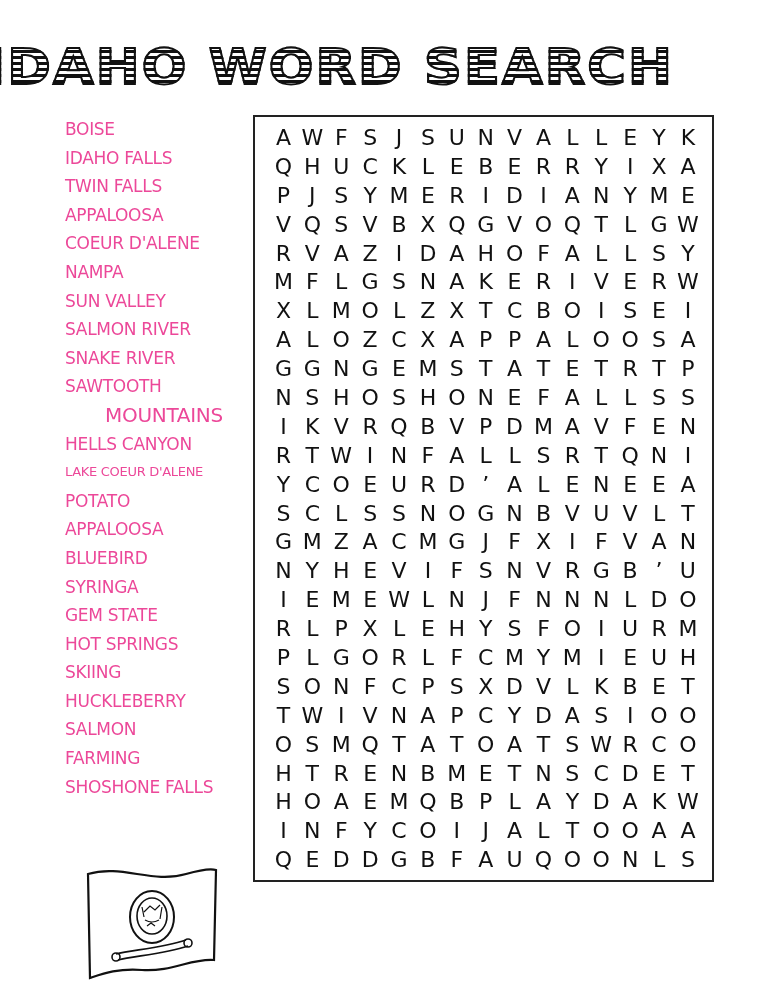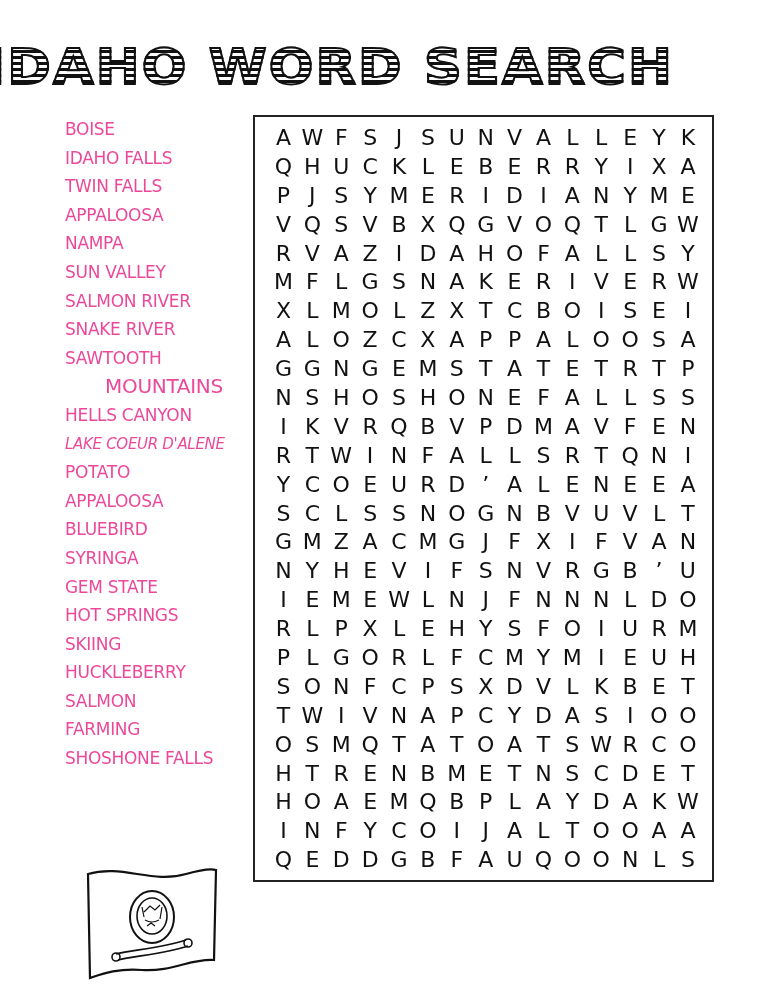--- a/index.html
+++ b/index.html
@@ -10,38 +10,39 @@
     color:#fff;
     -webkit-text-stroke:2px #111;
     background: repeating-linear-gradient(180deg,#111 0 3px,#fff 3px 6px);
     -webkit-background-clip:text; background-clip:text;
     -webkit-text-fill-color:transparent;
     display:inline-block; transform:scaleX(1.05);
   }
   .words { position:absolute; left:65px; top:115px; width:185px; }
   .word { font-size:17px; line-height:28.6px; height:28.6px; white-space:nowrap; letter-spacing:-0.3px; color:#ec4899; font-family:"DejaVu Sans", sans-serif; }
   .word.indent { padding-left:40px; font-size:20px; }
-  .word.small { font-size:15px;font-style:italic; }
+  .word.small { font-size:13px; }
   .grid-box { position:absolute; left:253px; top:115px; width:461px; height:767px; border:2px solid #222; box-sizing:border-box; }
   .grid { position:absolute; left:14px; top:7px; display:grid; grid-template-columns:repeat(15, 28.9px); grid-auto-rows:28.9px; }
   .cell { font-size:22px; text-align:center; line-height:28.9px; color:#111; font-family:"DejaVu Sans", sans-serif; }
   .flag { position:absolute; left:82px; top:862px; width:140px; height:125px; }
 </style>
 </head>
 <body>
 
 <div class="title">
   <span>IDAHO WORD SEARCH</span>
 </div>
 
 <div class="words" id="words">
     <div class="word">BOISE</div>
     <div class="word">IDAHO FALLS</div>
     <div class="word">TWIN FALLS</div>
     <div class="word">APPALOOSA</div>
+    <div class="word">COEUR D'ALENE</div>
     <div class="word">NAMPA</div>
     <div class="word">SUN VALLEY</div>
     <div class="word">SALMON RIVER</div>
     <div class="word">SNAKE RIVER</div>
     <div class="word">SAWTOOTH</div>
     <div class="word indent">MOUNTAINS</div>
     <div class="word">HELLS CANYON</div>
     <div class="word small">LAKE COEUR D'ALENE</div>
     <div class="word">POTATO</div>
     <div class="word">APPALOOSA</div>

